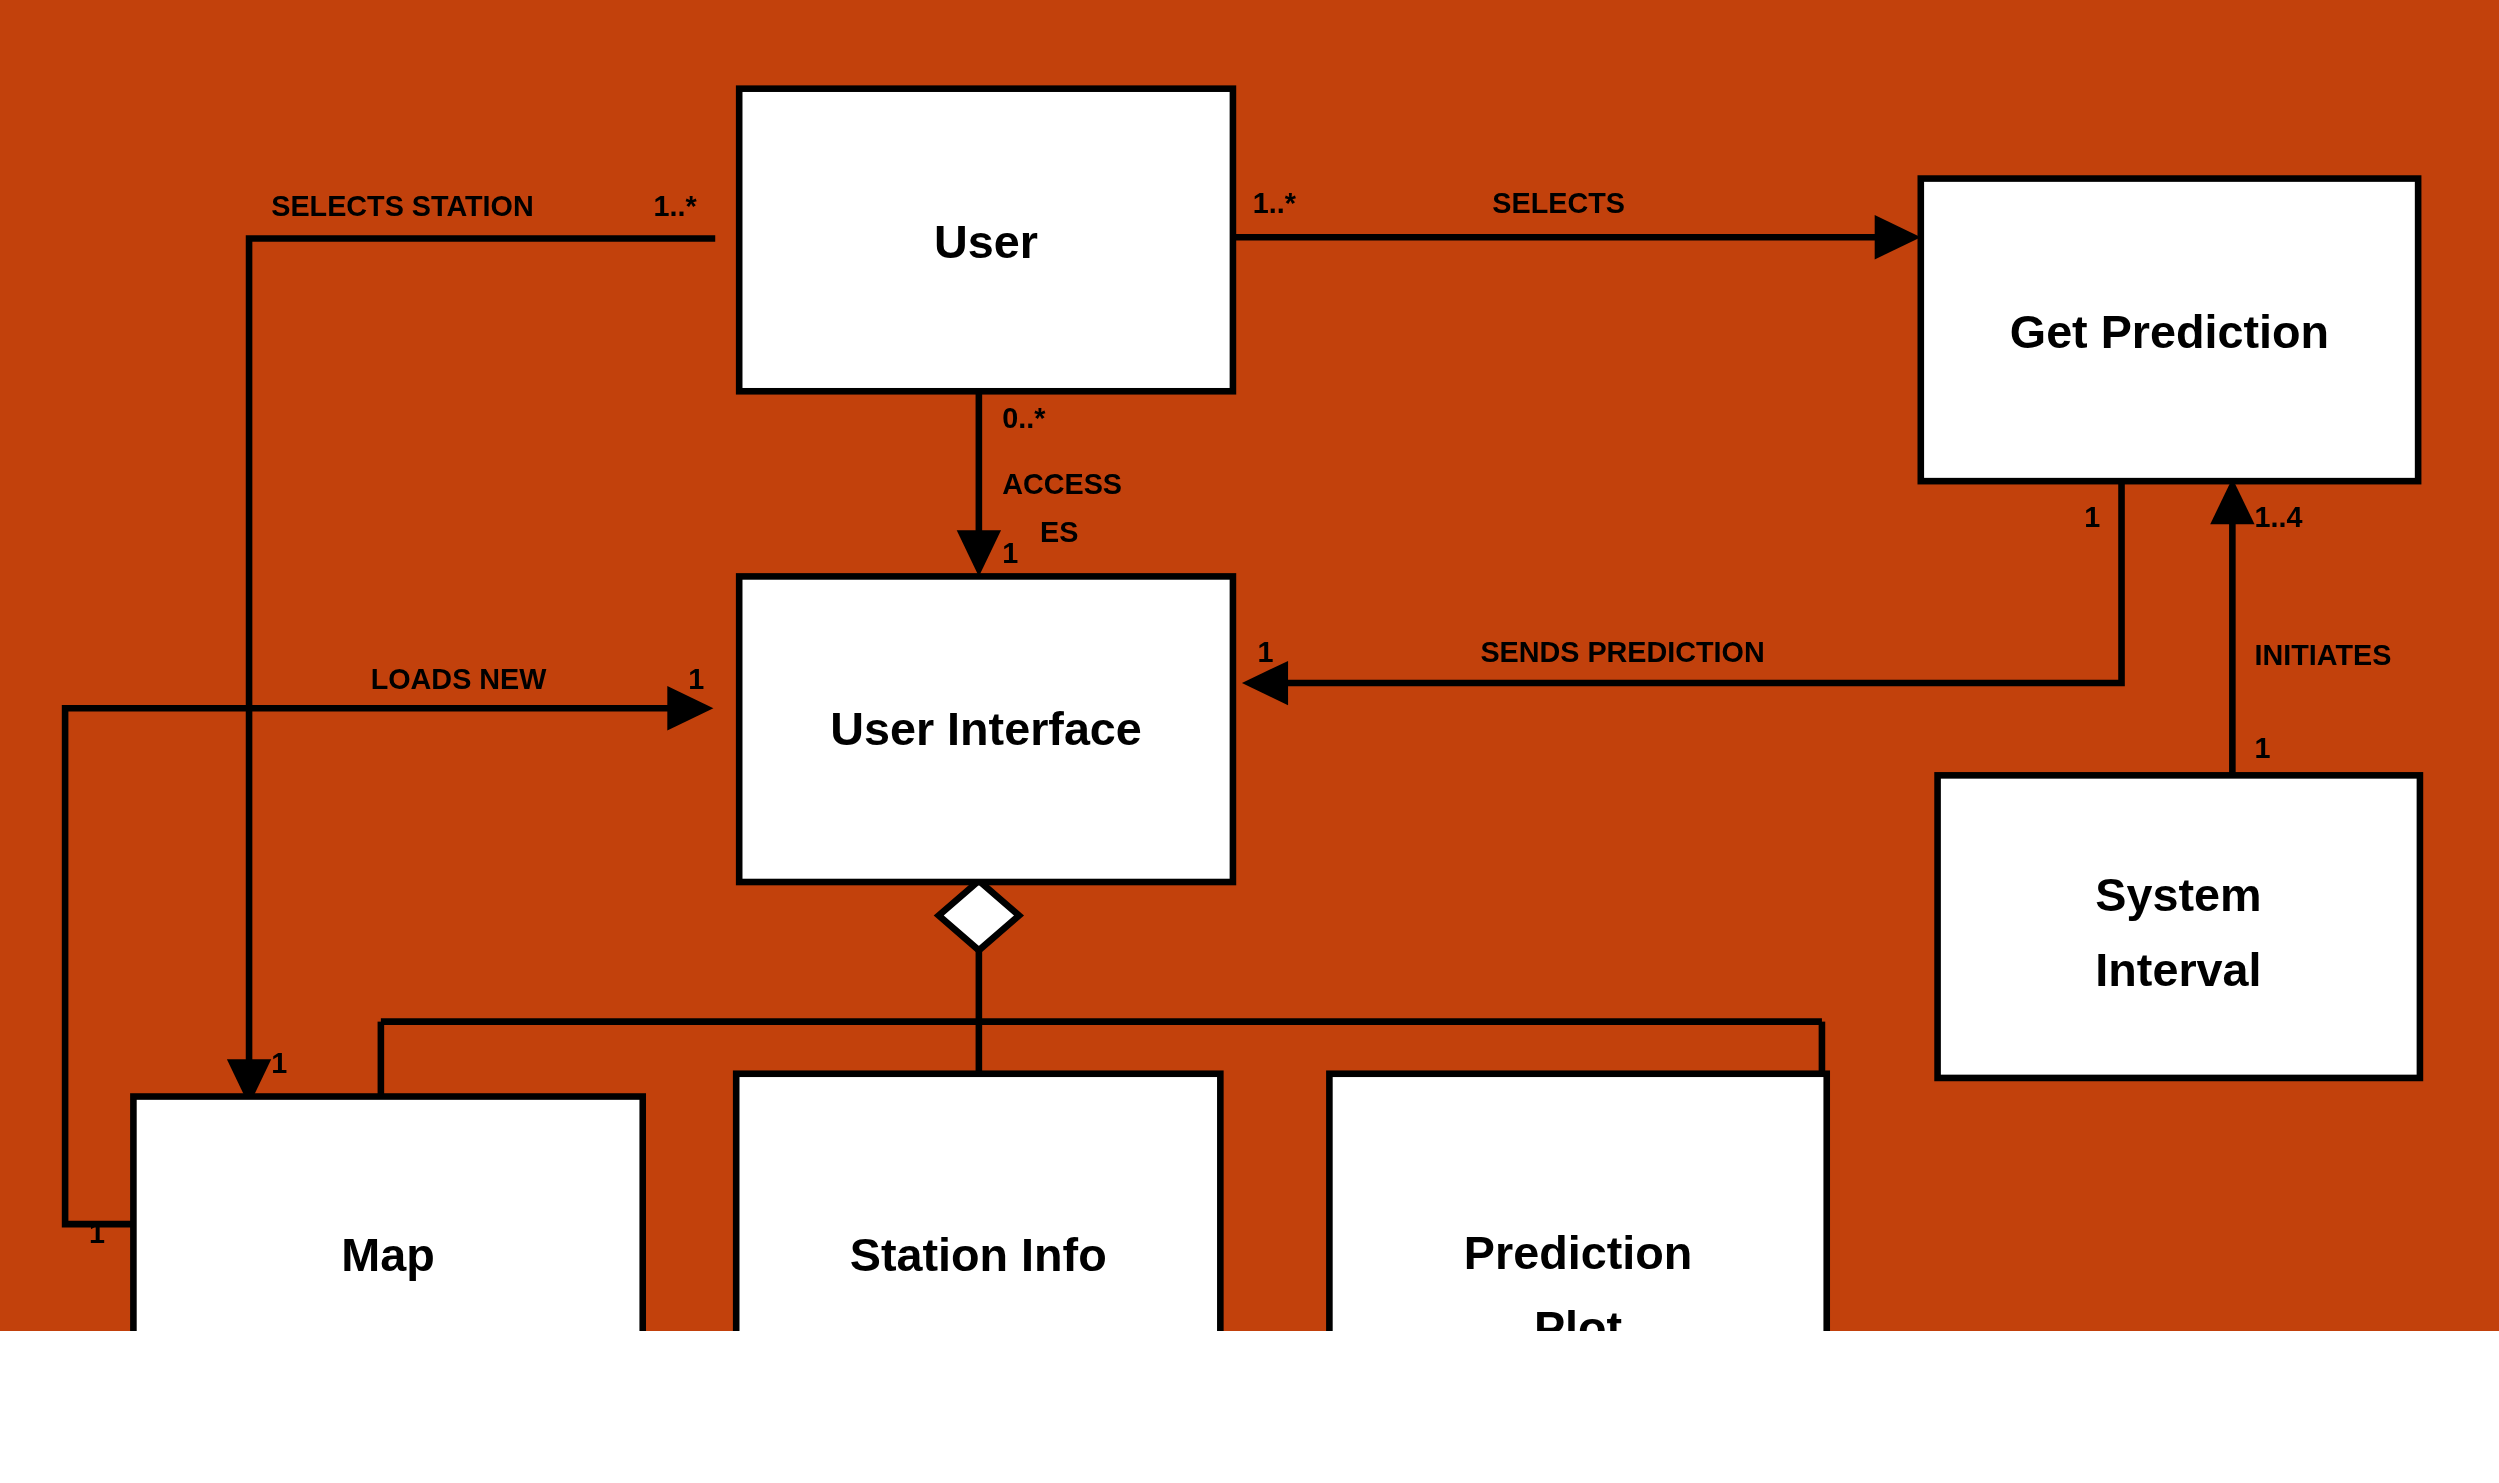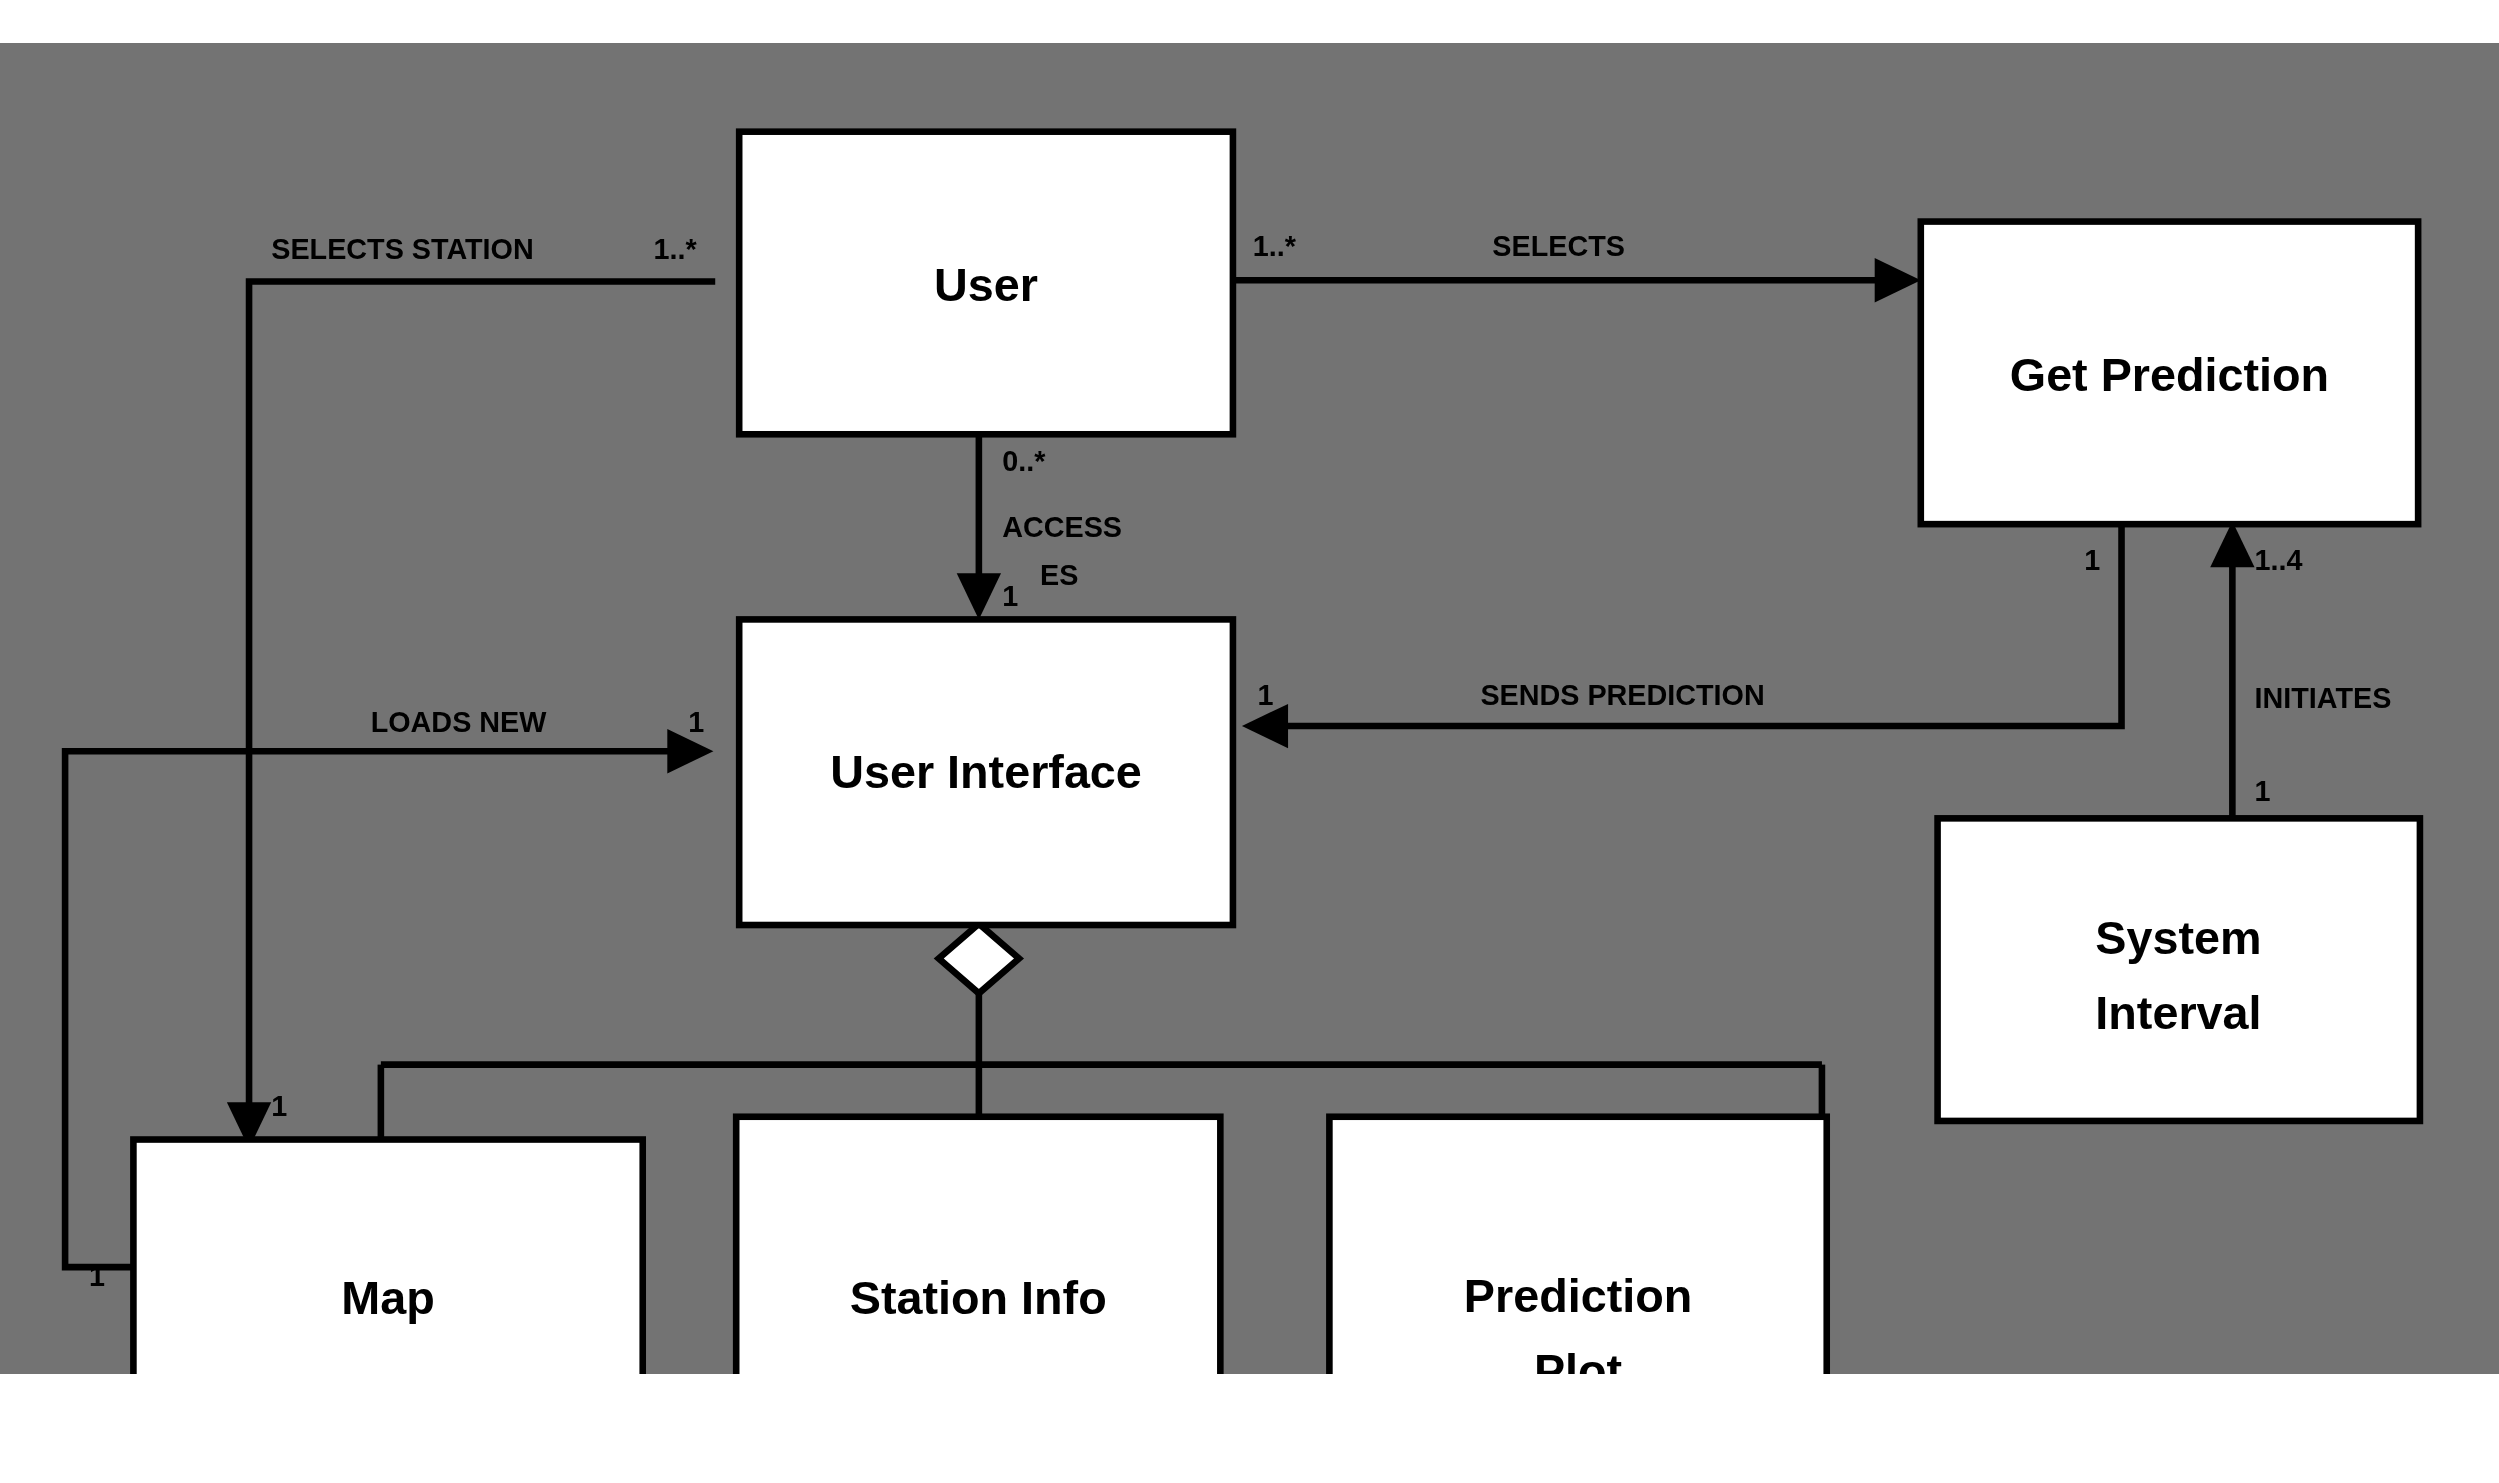--- a/index.html
+++ b/index.html
@@ -4,23 +4,22 @@
 <style>
   html, body {
     margin: 0;
     padding: 0;
     background: #ffffff;
   }
   #diagram-root {
     position: relative;
     width: 2500px;
     height: 1331px;
-    background: #737373;
+    background: #c2410c;
     font-family: "Liberation Sans", sans-serif;
-    margin-top: 43px;
   }
   svg#uml-canvas {
     position: absolute;
     top: 0;
     left: 0;
     width: 2500px;
     height: 1483px;
     display: block;
   }
   .uml-box {

